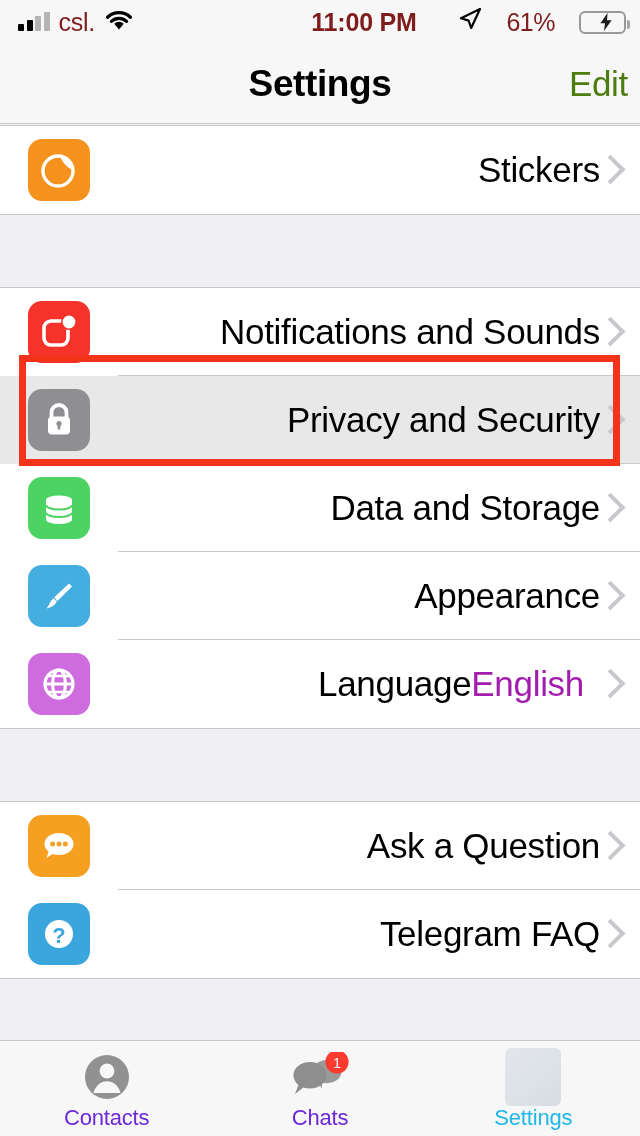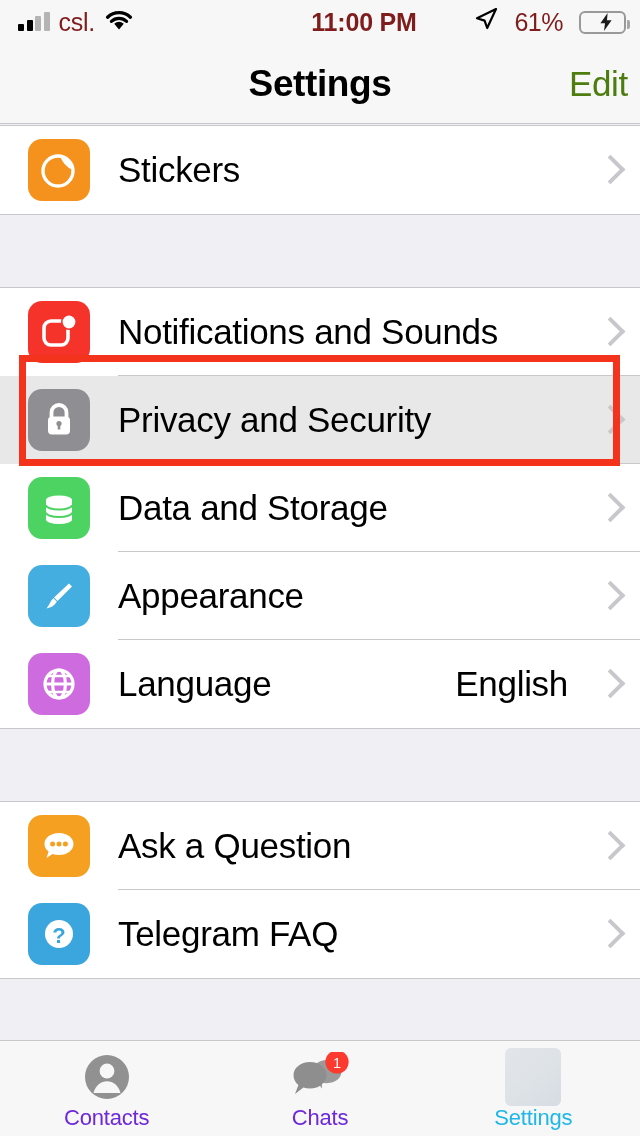--- a/index.html
+++ b/index.html
@@ -30,21 +30,21 @@
     display: flex; align-items: center; gap: 9px;
   }
   .sb-center {
     position: absolute; left: 0; top: 0; width: 640px; height: 44px;
     display: flex; align-items: center; justify-content: center;
     letter-spacing: -0.2px;
     margin-left: 44px;
   }
   .sb-right {
     position: absolute; right: 14px; top: 0; height: 44px;
-    display: flex; align-items: center; gap: 16px;
+    display: flex; align-items: center; gap: 24px;
   }
   .signal-bars { display: flex; align-items: flex-end; gap: 2.5px; height: 18px; }
   .signal-bars i { display:block; width: 6px; background: #000; border-radius: 1px; }
   .signal-bars i:nth-child(1){ height: 7px; }
   .signal-bars i:nth-child(2){ height: 11px; }
   .signal-bars i:nth-child(3){ height: 15px; background:#B4B4B4; }
   .signal-bars i:nth-child(4){ height: 19px; background:#B4B4B4; }
   .carrier { font-size: 25px; font-weight: 500; letter-spacing: -0.3px; }
   .pct { font-size: 25px; font-weight: 500; letter-spacing: -0.5px; }
 
@@ -92,20 +92,21 @@
   .group { background: #FFFFFF; border-top: 1px solid #C8C7CC; border-bottom: 1px solid #C8C7CC; }
   .gap { height: 72px; background: #EFEFF4; }
   .gap-tall { height: 72px; background: #EFEFF4; }
 
   .row {
     position: relative;
     height: 88px;
     display: flex; align-items: center;
     background: #FFFFFF;
     padding-left: 28px;
+    text-align: right;
   }
   .row.pressed { background: #E8E8E8; }
   .row .sep {
     position: absolute; left: 118px; right: 0; bottom: 0;
     height: 1px; background: #C8C7CC;
   }
   .row:last-child .sep { display: none; }
 
   .icon-box {
     width: 62px; height: 62px; border-radius: 14px;
@@ -113,22 +114,22 @@
     display: flex; align-items: center; justify-content: center;
     position: relative; overflow: hidden;
   }
   .row-label {
     margin-left: 28px;
     font-size: 35px; color: #000; font-weight: 400;
     letter-spacing: -0.3px;
     flex: 1 1 auto;
   }
   .row-value {
-    font-size: 35px; color: #000000; letter-spacing: -0.3px;
-    margin-right: 32px;
+    font-size: 35px; color: #a21caf; letter-spacing: -0.3px;
+    margin-right: 16px;
   }
   .chev {
     margin-right: 24px;
     width: 16px; height: 28px; flex: 0 0 16px;
     position: relative;
   }
   .chev::before {
     content:''; position: absolute; left: 0; top: 3px;
     width: 17px; height: 17px;
     border-right: 4px solid #C7C7CC; border-top: 4px solid #C7C7CC;

